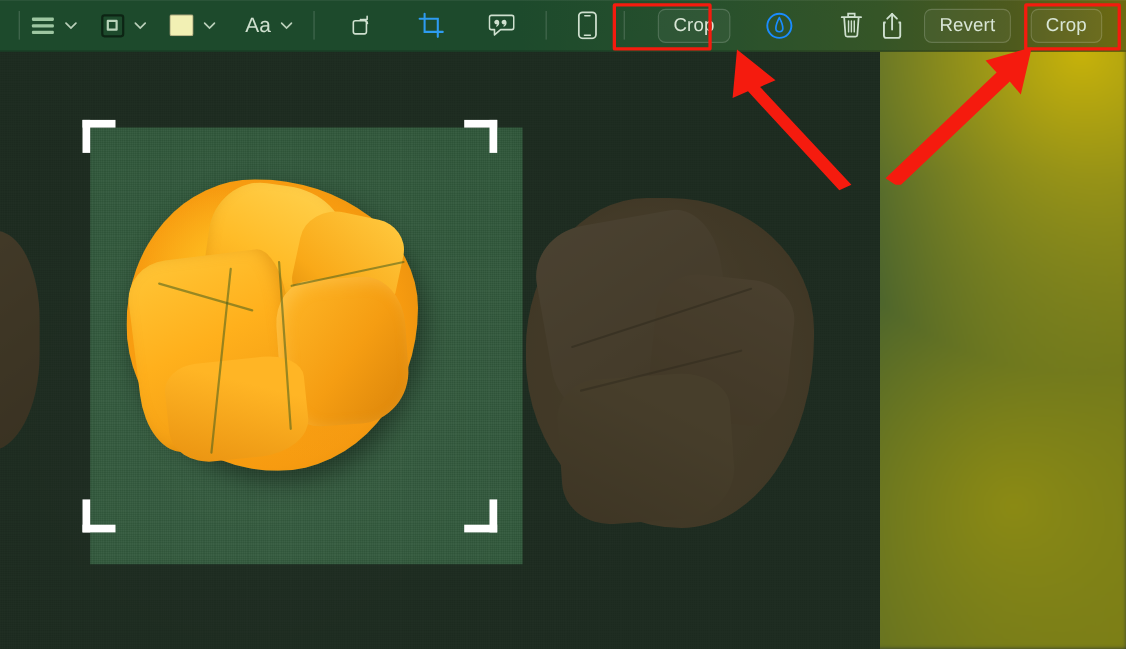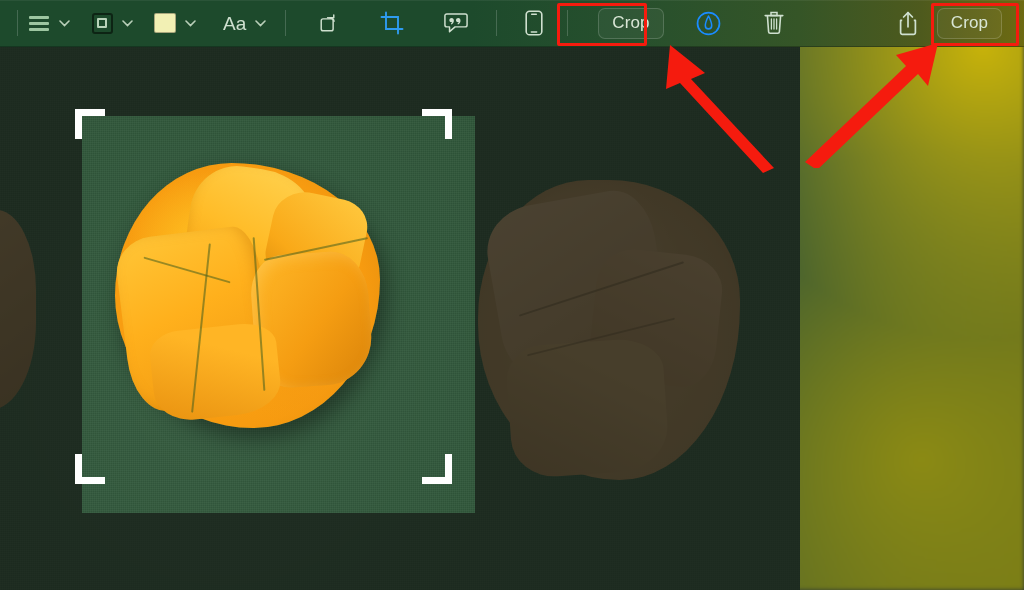--- a/index.html
+++ b/index.html
@@ -385,20 +385,21 @@
     <div class="spacer"></div>
 
     <div class="tb-btn" style="margin-right:12px;">
       <svg width="20" height="25" viewBox="0 0 20 25">
         <path d="M10 1.6v14.2" stroke="#cfe0cf" stroke-width="1.7" stroke-linecap="round" fill="none"></path>
         <path d="M5.6 6L10 1.6 14.4 6" fill="none" stroke="#cfe0cf" stroke-width="1.7" stroke-linecap="round" stroke-linejoin="round"></path>
         <path d="M4.2 9.4H2.6v12.2a1.8 1.8 0 001.8 1.8h11.2a1.8 1.8 0 001.8-1.8V9.4h-1.6" fill="none" stroke="#cfe0cf" stroke-width="1.7" stroke-linejoin="round"></path>
       </svg>
     </div>
 
+    <div class="pill" style="margin-right:18px;">Revert</div>
     <div class="pill" style="margin-right:22px;">Crop</div>
   </div>
 
   <div class="hl" id="hl-crop"></div>
   <div class="hl" id="hl-done"></div>
 
   <svg class="arrow" style="left:650px;top:40px;" width="130" height="135" viewBox="0 0 130 135">
     <path d="M124 128 L41 39 L55 33 L20 5 L16 49 L30 43 L113 133 Z" fill="#f51b0e"></path>
   </svg>
 

